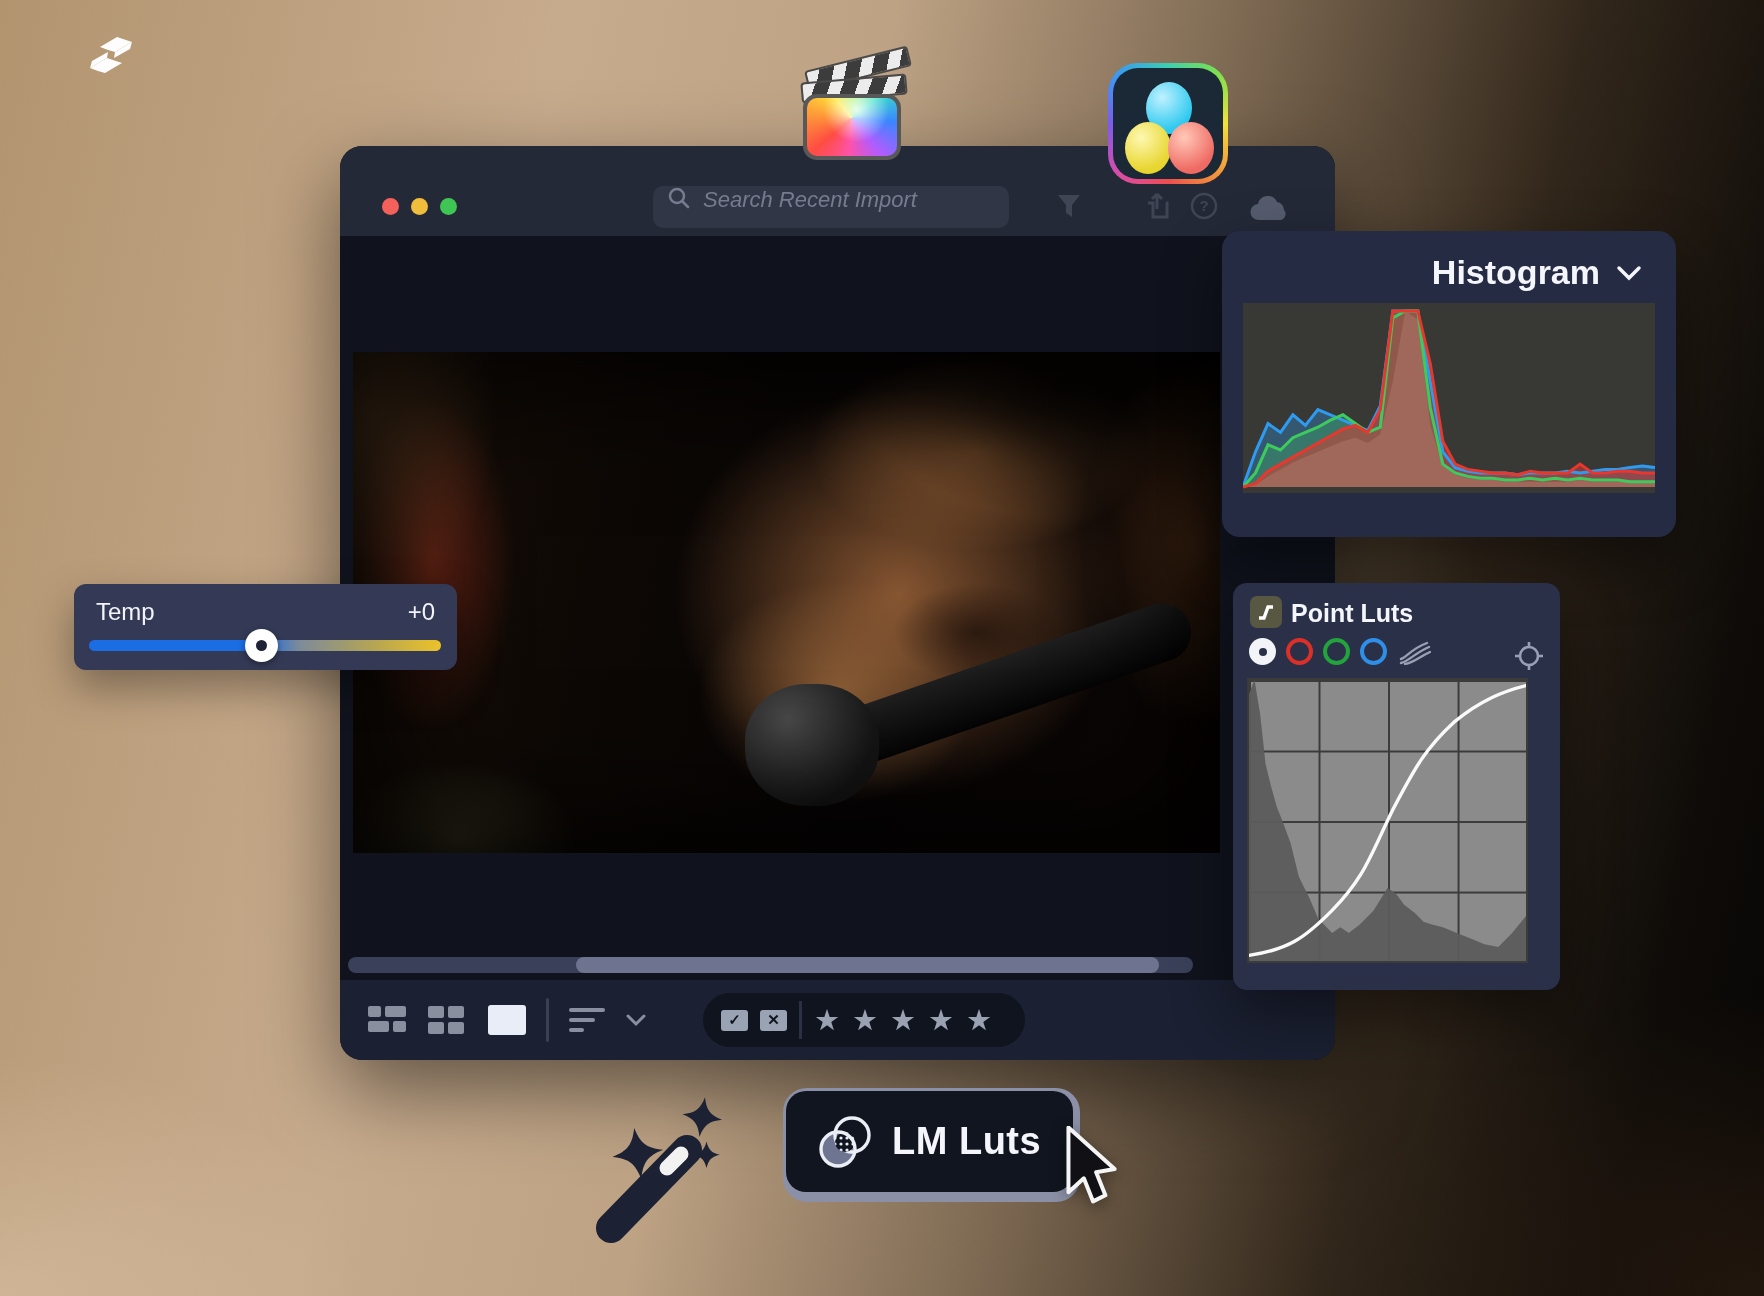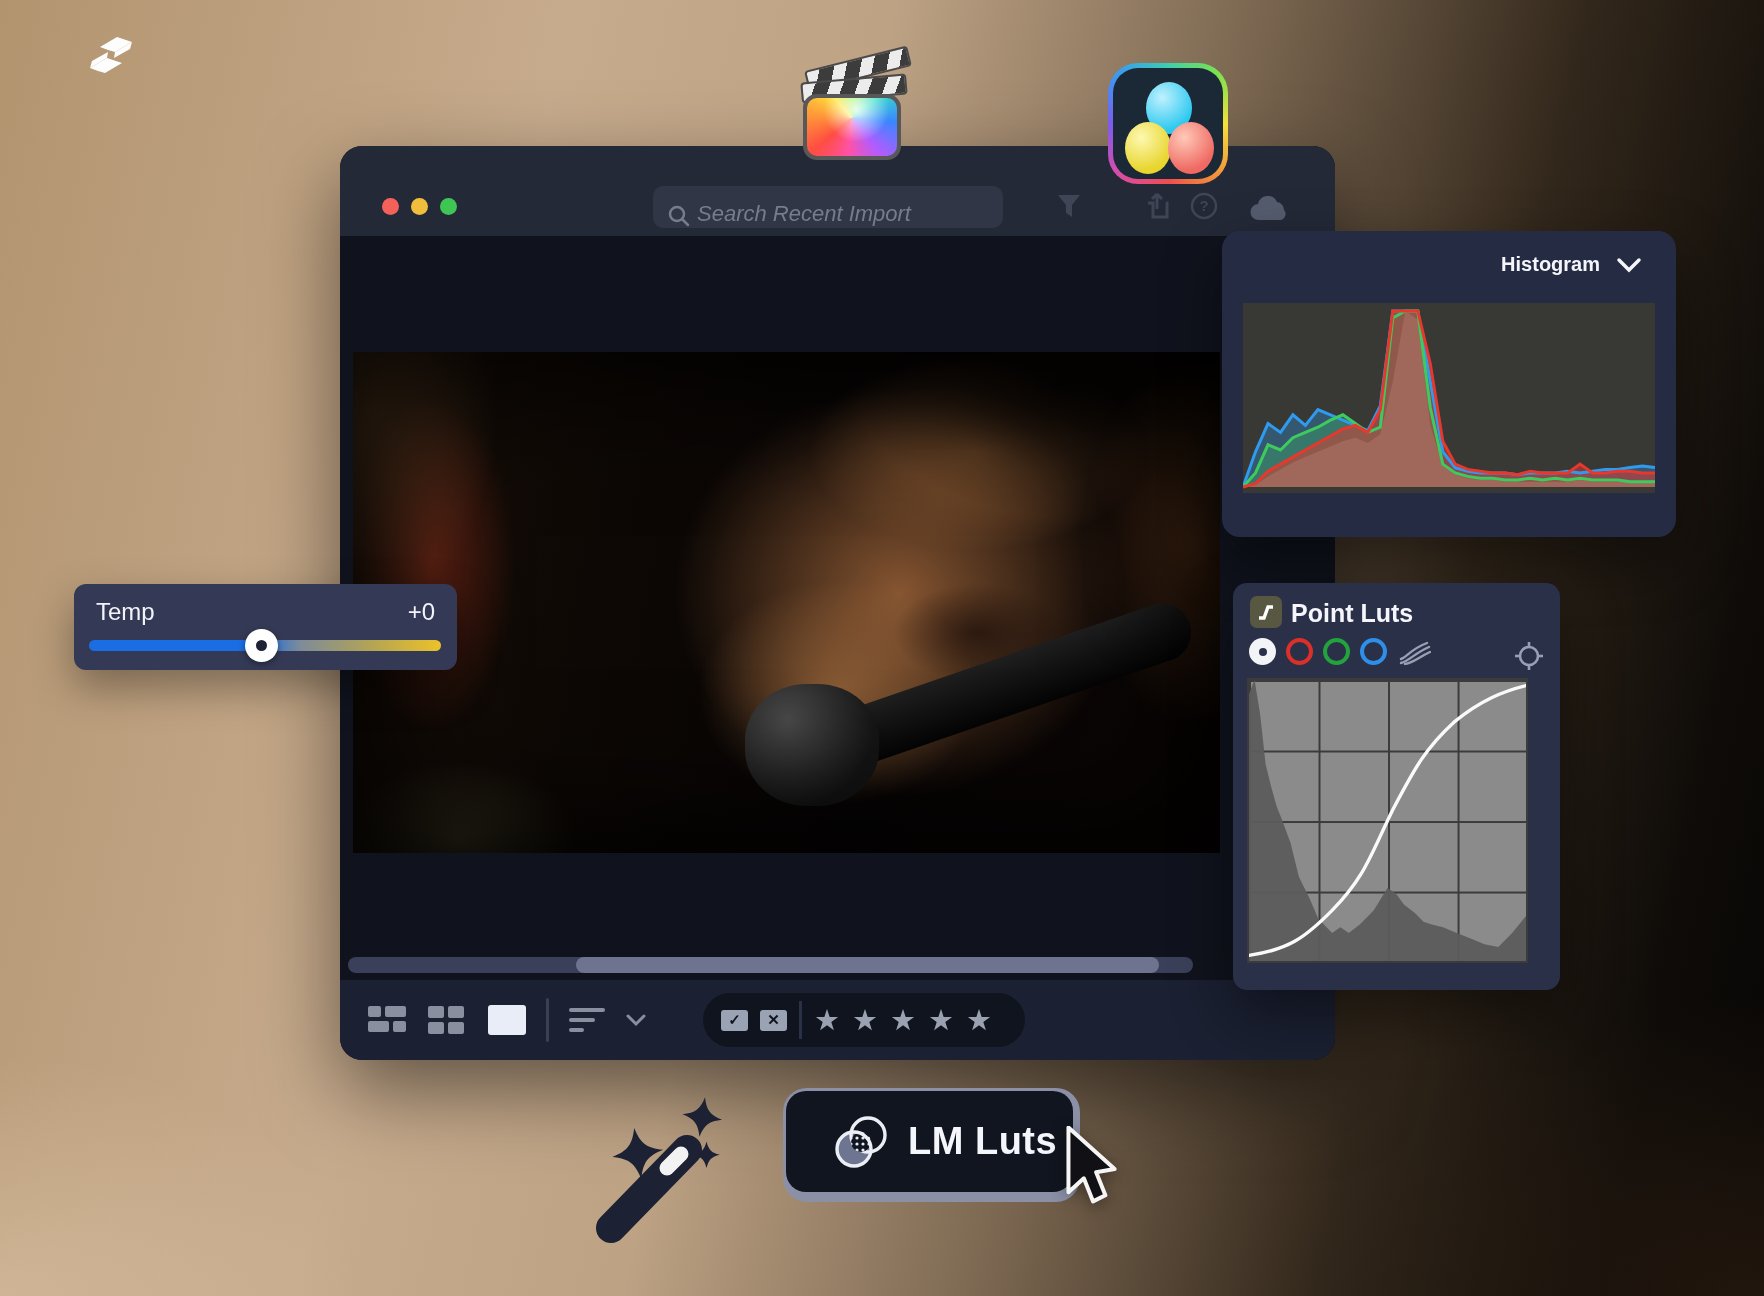--- a/index.html
+++ b/index.html
@@ -8,21 +8,21 @@
   .stage{width:1764px;height:1296px;position:relative;
     background:
       radial-gradient(ellipse 600px 400px at 0% 100%, rgba(238,217,190,.38), transparent 60%),
       radial-gradient(ellipse 700px 500px at 100% 100%, rgba(60,38,22,.5), transparent 60%),
       linear-gradient(102deg,#b2946f 0%,#c7ab8d 28%,#bda284 44%,#7a6650 62%,#32271b 78%,#0e0b08 92%,#070605 100%);}
   
   .window{left:340px;top:146px;width:995px;height:914px;border-radius:22px;background:#0b0e16;
     box-shadow:0 30px 80px rgba(0,0,0,.5);overflow:hidden;}
   .titlebar{left:0;top:0;width:100%;height:90px;background:#242938;}
   .dot{width:17px;height:17px;border-radius:50%;display:inline-block;}
-  .searchbar{display:flex;align-items:flex-end;gap:4px;background:rgba(140,150,175,.12);border-radius:10px;padding:0 14px;}
+  .searchbar{display:flex;align-items:flex-start;gap:10px;background:rgba(140,150,175,.12);border-radius:10px;padding:0 14px;}
   .searchbar input{background:transparent;border:0;outline:0;color:#8d93a5;font-style:italic;font-size:22px;width:290px;font-family:"Liberation Sans",sans-serif;}
   .searchbar input::placeholder{color:#767c8e;font-style:italic;}
   .content{left:0;top:90px;width:100%;height:744px;background:#10131d;}
   .photo{left:13px;top:116px;width:867px;height:501px;background:#090604;overflow:hidden;}
   .ph{position:absolute;inset:0;}
   .scrollbar{left:8px;top:721px;width:845px;height:16px;border-radius:8px;background:#3a4059;}
   .scroll-thumb{position:absolute;top:0;height:16px;border-radius:8px;background:#6e7490;}
   
   .toolbar{left:0;bottom:0;width:100%;height:80px;background:#1b2032;}
   .tool-left{position:absolute;left:26px;top:0;height:80px;display:flex;align-items:center;gap:16px;}
@@ -33,36 +33,36 @@
   .sortbars i{position:absolute;left:0;height:4px;background:#8a8fa0;border-radius:2px;display:block;}
   .pill{position:absolute;left:363px;top:13px;width:286px;height:54px;background:#10141f;border-radius:27px;display:flex;align-items:center;padding:0 18px;gap:12px;}
   .flag{width:27px;height:21px;background:#9aa3b3;border-radius:3px;color:#10141f;font-size:15px;font-weight:bold;display:flex;align-items:center;justify-content:center;}
   .pilldiv{width:3px;height:38px;background:#2a3046;}
   .star{color:#9aa2b2;font-size:29px;line-height:1;cursor:default;}
   .tool-right{position:absolute;right:28px;top:0;height:80px;display:flex;align-items:center;gap:38px;}
   .zoomlabel{font-size:26px;color:#787e90;}
   .zoom-active{color:#f2f4fa;}
   
   .panel{background:#262b44;border-radius:18px;box-shadow:0 24px 60px rgba(0,0,0,.45);}
-  .panel-title{color:#f4f6fb;font-size:20px;font-weight:600;}
+  .panel-title{color:#f4f6fb;font-size:34px;font-weight:600;}
   .histo-chart{left:21px;top:72px;width:412px;height:190px;background:#383835;}
   .pc-badge{width:32px;height:32px;border-radius:7px;background:#585742;display:flex;align-items:center;justify-content:center;}
   .chan{width:27px;height:27px;border-radius:50%;box-sizing:border-box;}
   .curve-grid{left:14px;top:95px;width:281px;height:285px;background-color:#8b8b8b;border:2px solid #3b3b3b;box-sizing:border-box;
     background-image:linear-gradient(to right,#3b3b3b 2px,transparent 2px),linear-gradient(to bottom,#3b3b3b 2px,transparent 2px);
     background-size:25.1% 25.1%;overflow:hidden;}
   
   .temp-panel{left:74px;top:584px;width:383px;height:86px;background:#343a55;border-radius:12px;box-shadow:0 18px 40px rgba(0,0,0,.35);}
   .temp-track{position:absolute;left:15px;top:56px;width:352px;height:11px;border-radius:6px;
     background:linear-gradient(90deg,#1a6de2 0%,#1a6de2 49%,#7e8b99 60%,#b3a455 80%,#ecc22a 100%);}
   .temp-thumb{position:absolute;top:-11px;width:33px;height:33px;border-radius:50%;background:#fff;box-shadow:0 2px 6px rgba(0,0,0,.4);display:flex;align-items:center;justify-content:center;}
   .temp-thumb i{width:11px;height:11px;border-radius:50%;background:#1d2235;display:block;}
   
   .lut-outer{left:783px;top:1088px;width:297px;height:114px;border-radius:24px;background:#8b90a6;}
-  .lut-inner{position:absolute;left:3px;top:3px;right:7px;bottom:10px;border-radius:20px;background:#10151f;display:flex;align-items:center;gap:16px;padding-left:44px;box-sizing:border-box;}
+  .lut-inner{position:absolute;left:3px;top:3px;right:7px;bottom:10px;border-radius:20px;background:#10151f;display:flex;align-items:center;gap:16px;padding-left:28px;box-sizing:border-box;}
   .lut-label{color:#f4f6fb;font-size:38px;font-weight:bold;letter-spacing:.5px;}
   
   .fcp{left:801px;top:58px;width:106px;height:104px;}
   .stick{position:absolute;width:102px;height:17px;border-radius:4px;background:repeating-linear-gradient(115deg,#ececec 0 12px,#3c3c3c 12px 26px);border:2px solid #4a4a4a;}
   .fcp-body{position:absolute;left:2px;top:36px;width:98px;height:66px;border-radius:14px;border:4px solid #585858;box-sizing:border-box;
     background:radial-gradient(circle at 55% 20%, rgba(255,255,255,.85), rgba(255,255,255,0) 48%),
     conic-gradient(from 230deg at 50% 35%, #ff4d42,#ff9838,#ffe83c,#8cf04a,#38e0c8,#3b86ff,#b05cff,#ff52a8,#ff4d42);}
   .pr{left:958px;top:74px;width:113px;height:96px;border-radius:24px;background:#1c1464;display:flex;align-items:center;justify-content:center;color:#9d9ef2;font-size:54px;font-weight:bold;}
   .dvr{left:1108px;top:63px;width:120px;height:121px;border-radius:30px;
     background:conic-gradient(from 0deg,#3bd0b0,#7de04e,#f2e13c,#f2953c,#ef4d4d,#d84da8,#7a5cf0,#3b9bf0,#3bd0b0);}

